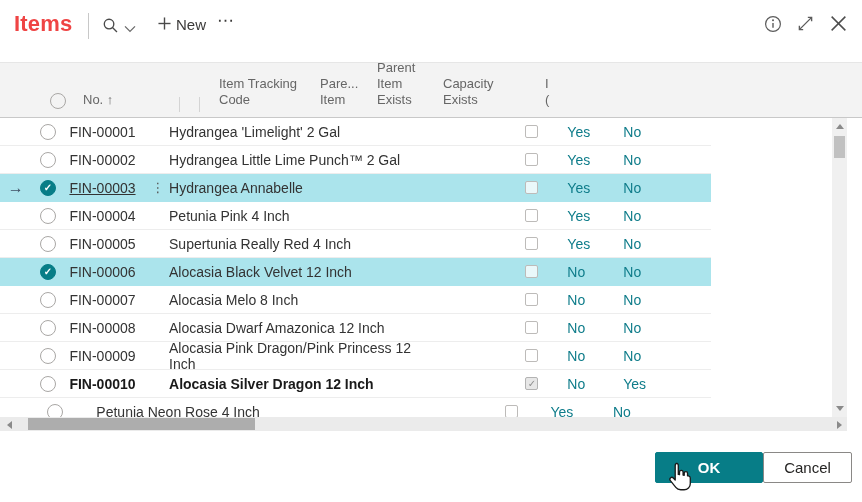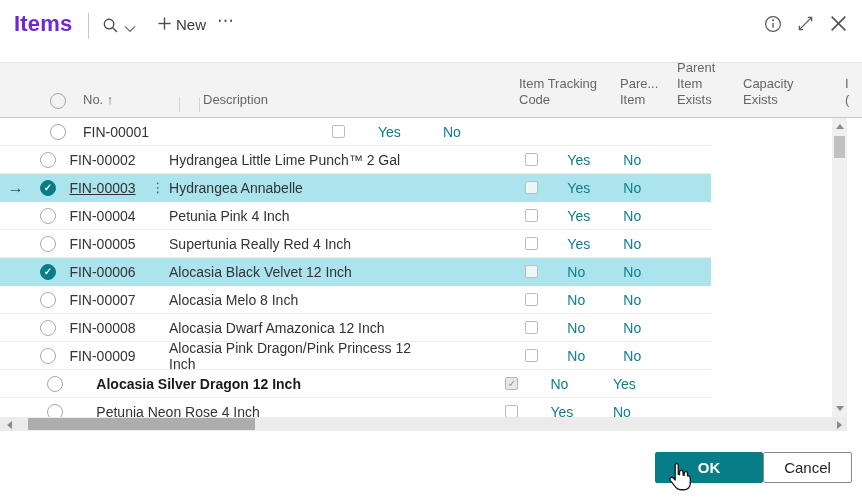--- a/index.html
+++ b/index.html
@@ -4,21 +4,21 @@
 <style>
   * { box-sizing: border-box; }
   html,body { margin:0; padding:0; }
   body {
     width:862px; height:502px; position:relative; overflow:hidden;
     background:#fff; font-family:"Liberation Sans", sans-serif;
     -webkit-font-smoothing:antialiased;
   }
   
   .command-bar { position:absolute; left:0; top:0; width:862px; height:62px; background:#fff; }
-  .cb-title { position:absolute; left:14px; top:11px; font-size:22px; font-weight:700; color:#6d28d9; letter-spacing:.2px; }
+  .cb-title { position:absolute; left:14px; top:11px; font-size:22px; font-weight:700; color:#ef4444; letter-spacing:.2px; }
   .cb-divider { position:absolute; left:88px; top:13px; width:1px; height:26px; background:#c8c8c8; }
   .cb-btn { position:absolute; display:flex; align-items:center; gap:5px; color:#3b3a39; font-size:15px; cursor:pointer; background:none; border:none; padding:0; font-family:inherit; }
   .cb-search { left:102px; top:17px; }
   .cb-new { left:158px; top:16px; }
   .cb-more { left:217px; top:10px; font-size:17px; color:#3b3a39; letter-spacing:1px; }
   .cb-right { position:absolute; right:14px; top:14px; display:flex; align-items:center; gap:14px; }
   .icon-btn { background:none; border:none; padding:0; cursor:pointer; display:flex; align-items:center; }
   
   .grid-header {
     position:absolute; left:0; top:62px; width:862px; height:56px;
@@ -133,21 +133,20 @@
   </div>
 </div>
 
 <div class="grid-header">
   <div class="hcell c-ind"></div>
   <div class="hcell c-sel" style="align-items:flex-end; padding-bottom:8px;">
     <span class="radio" style="border-color:#a9a7a5;background:transparent;"></span>
   </div>
   <div class="hcell c-no tick">No. ↑</div>
   <div class="hcell c-dots tick"></div>
-  <div class="hcell c-desc">Description</div>
   <div class="hcell c-trk">Item Tracking
 Code</div>
   <div class="hcell c-pi" style="justify-content:flex-start;padding-left:5px;">Pare...
 Item</div>
   <div class="hcell c-pie" style="padding-left:15px;">Parent
 Item
 Exists</div>
   <div class="hcell c-cap">Capacity Exists</div>
   <div class="hcell c-clip">I
 (</div>
@@ -160,20 +159,23 @@
       </div>
     <div class="cell c-sel">
         <span class="radio"></span>
       </div>
     <div class="cell c-no">
         <span class="t-no">FIN-00001</span>
       </div>
     <div class="cell c-dots">
         <span class="dots">⋮</span>
       </div>
+    <div class="cell c-desc">
+        <span class="t-desc">Hydrangea 'Limelight' 2 Gal</span>
+      </div>
     <div class="cell c-trk"></div>
     <div class="cell c-pi">
         <span class="checkbox"></span>
       </div>
     <div class="cell c-pie link">Yes</div>
     <div class="cell c-cap link">No</div>
     <div class="cell c-clip"></div>
   </div>
     <div class="row">
     <div class="cell c-ind">
@@ -366,20 +368,23 @@
     <div class="cell c-pie link">No</div>
     <div class="cell c-cap link">No</div>
     <div class="cell c-clip"></div>
   </div>
     <div class="row bold">
     <div class="cell c-ind">
         <span class="cur-arrow">→</span>
       </div>
     <div class="cell c-sel">
         <span class="radio"></span>
+      </div>
+    <div class="cell c-no">
+        <span class="t-no">FIN-00010</span>
       </div>
     <div class="cell c-dots">
         <span class="dots">⋮</span>
       </div>
     <div class="cell c-desc">
         <span class="t-desc">Alocasia Silver Dragon 12 Inch</span>
       </div>
     <div class="cell c-trk"></div>
     <div class="cell c-pi">
         <span class="checkbox checked-disabled"></span>

